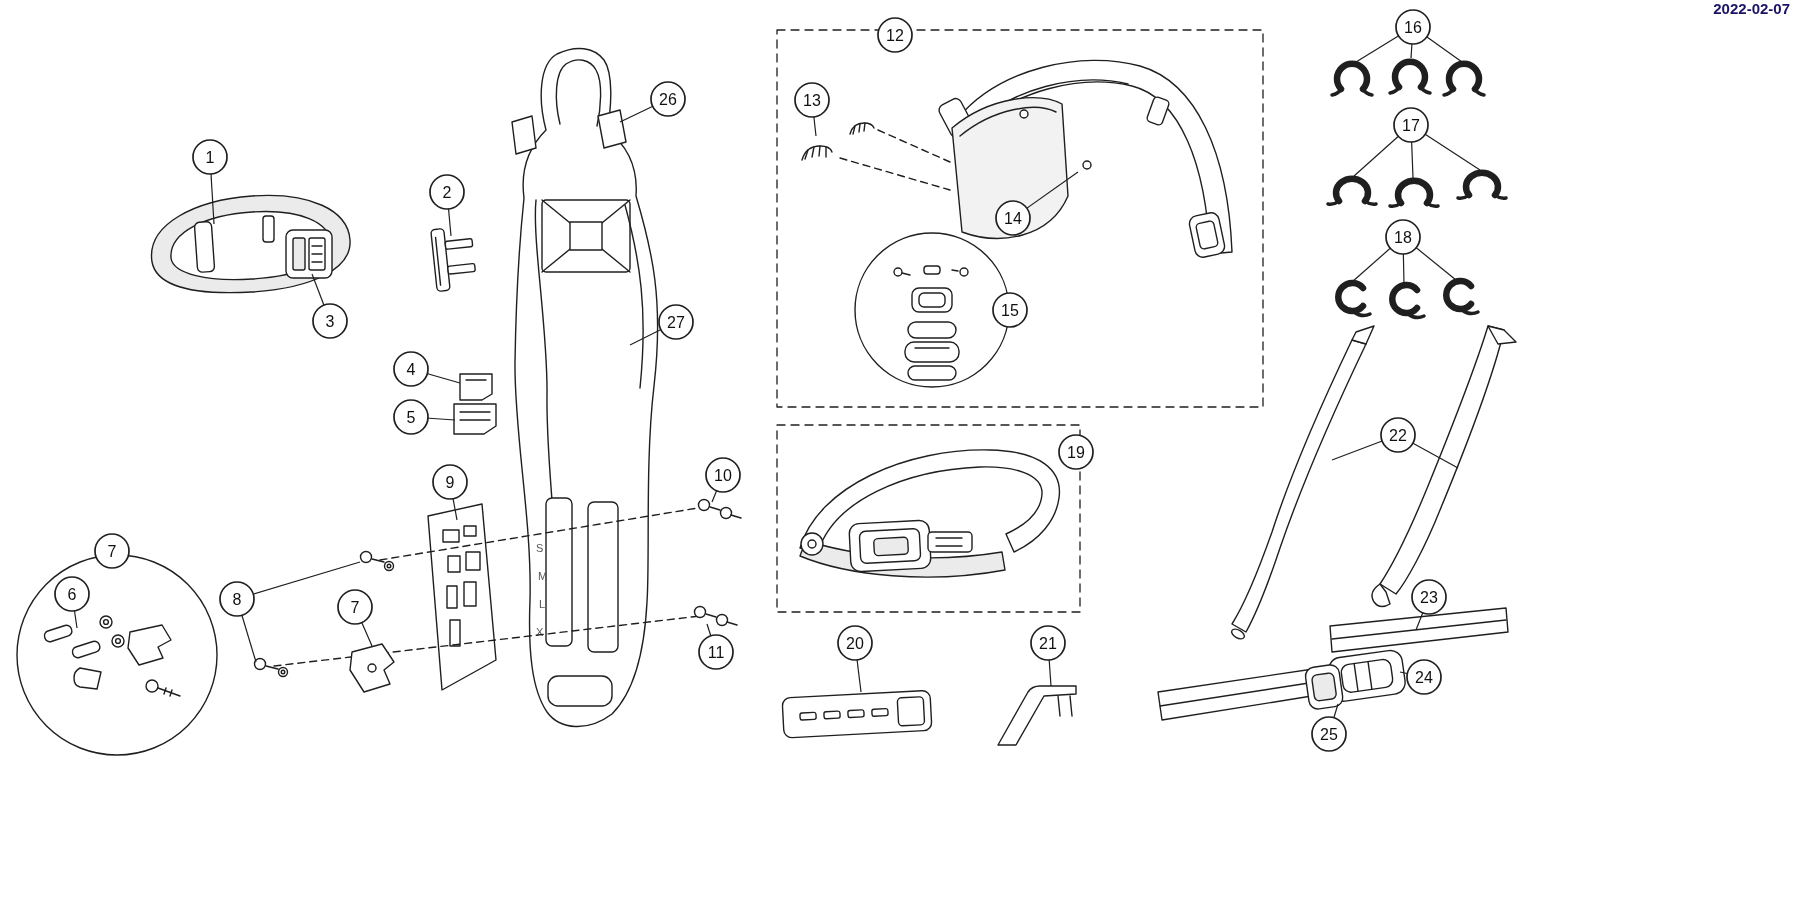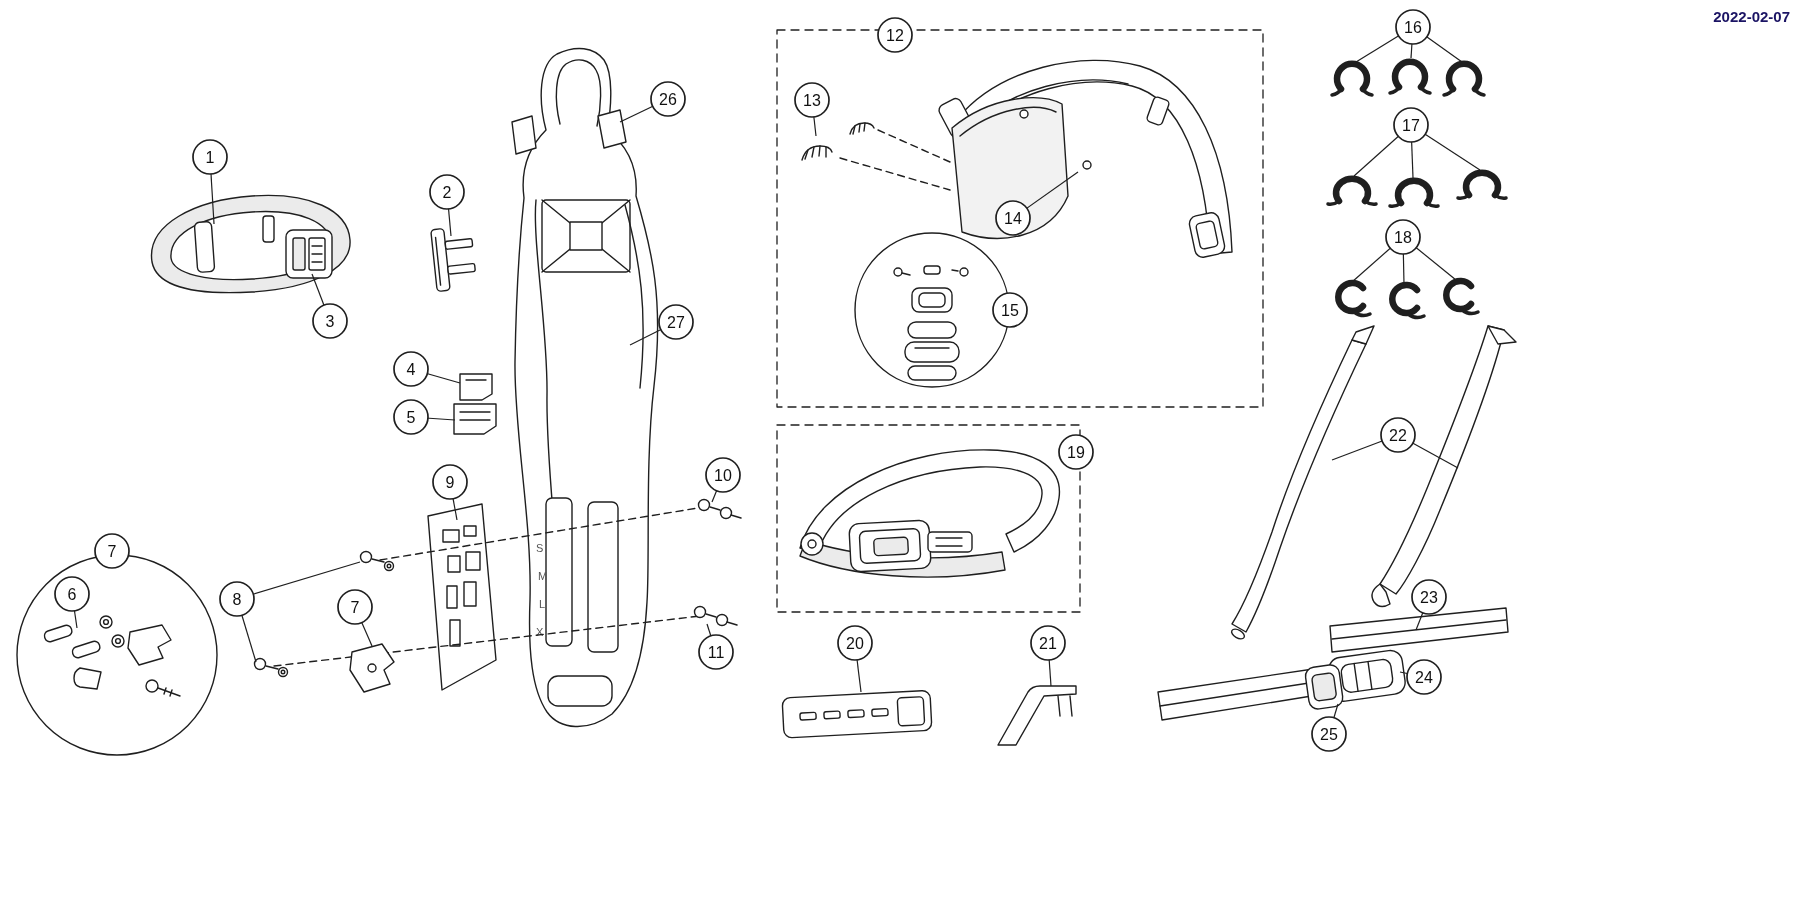--- a/index.html
+++ b/index.html
@@ -1,18 +1,18 @@
 <!DOCTYPE html>
 <html style="--line: #1f1f1f; --shade: #ebebeb; --background: #ffffff; --date_text: #1b1464;"><head>
 <meta charset="utf-8">
 <style>
   html,body{margin:0;padding:0;background:#fff;}
   .stage{position:relative;width:1800px;height:909px;background:var(--background,#fff);
          overflow:hidden;font-family:"Liberation Sans",sans-serif;}
-  .date{position:absolute;top:8px;right:10px;font:700 15px "Liberation Sans",sans-serif;
+  .date{position:absolute;top:0;right:10px;font:700 15px "Liberation Sans",sans-serif;
         color:var(--date_text,#1b1464);}
   svg.canvas{position:absolute;left:0;top:0;}
   .art{stroke:var(--line,#1f1f1f);stroke-width:1.4;fill:none;stroke-linejoin:round;stroke-linecap:round;}
   .paper{fill:#ffffff;}
   .shade{fill:var(--shade,#ebebeb);}
   .glass{fill:#f2f2f2;}
   .dash{stroke-dasharray:7 5;}
   .boxdash{fill:none;stroke:var(--line,#1f1f1f);stroke-width:1.3;stroke-dasharray:8 6;}
   .thick{stroke:var(--line,#1f1f1f);stroke-width:6.5;fill:none;stroke-linecap:round;}
   .thin4{stroke:var(--line,#1f1f1f);stroke-width:3.5;fill:none;stroke-linecap:round;}

